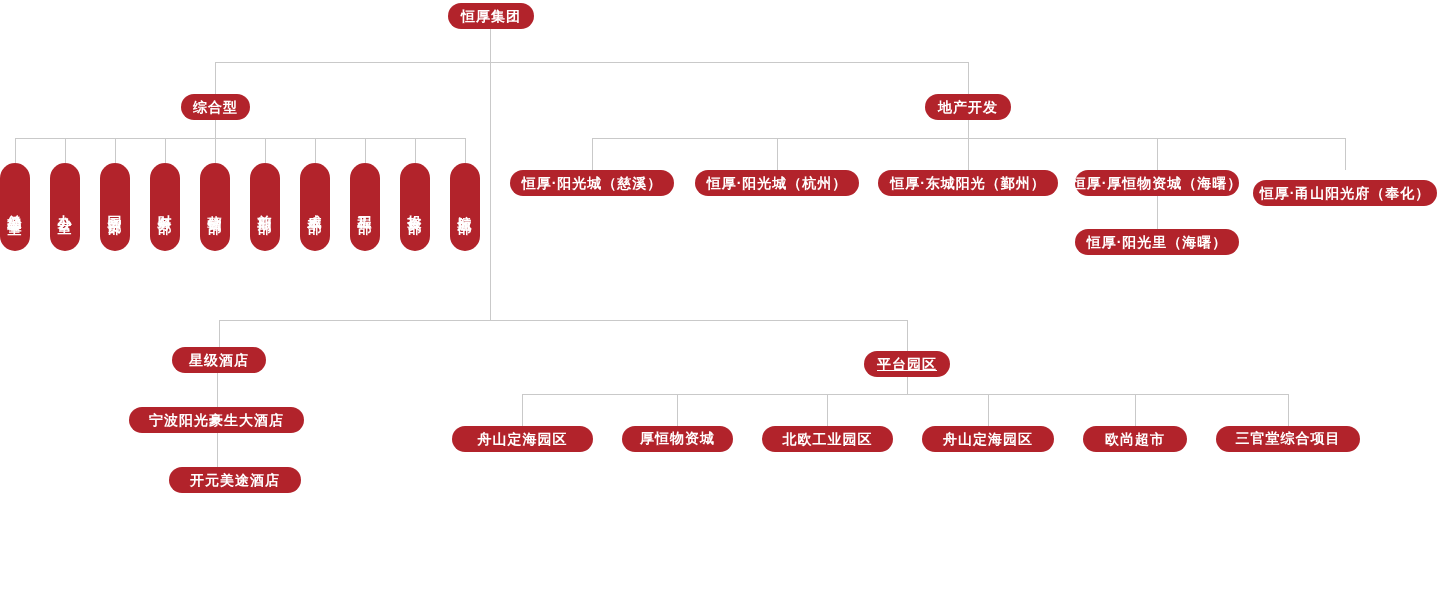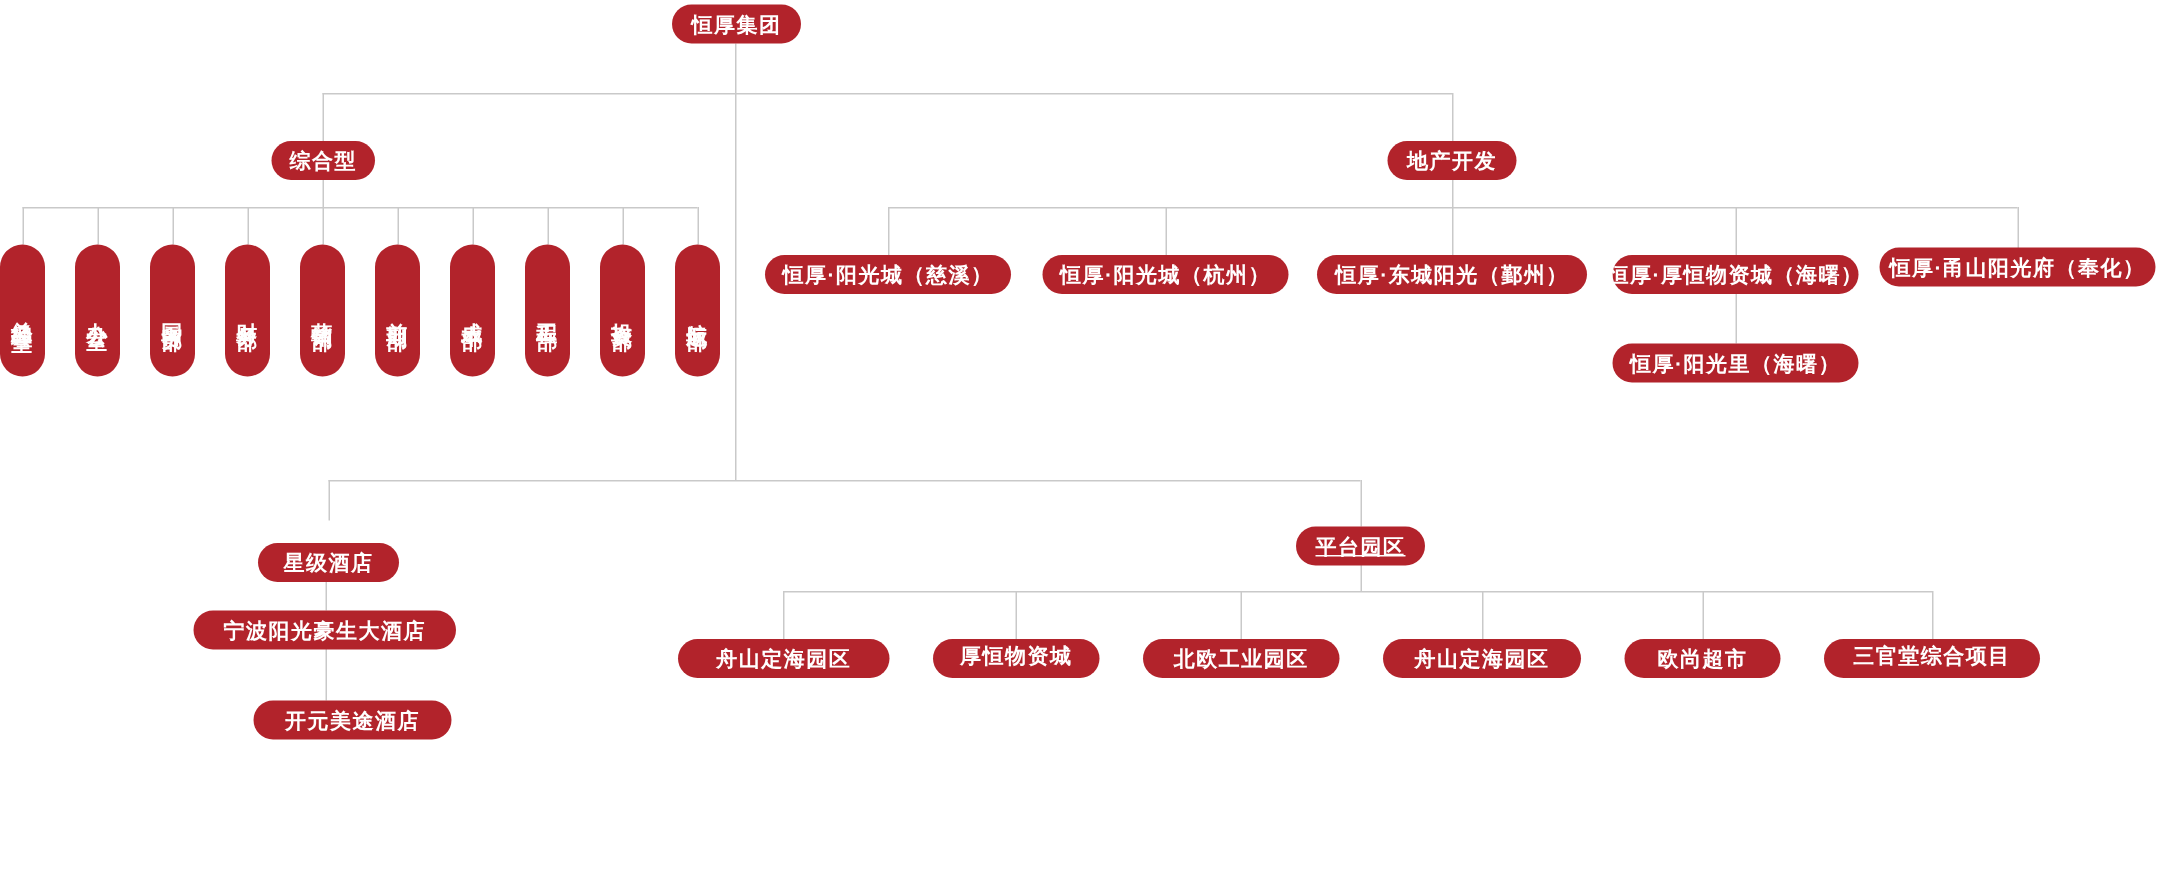--- a/index.html
+++ b/index.html
@@ -90,39 +90,39 @@
   <div class="vline" style="left:677px;top:394px;height:32px;"></div>
   <div class="vline" style="left:827px;top:394px;height:32px;"></div>
   <div class="vline" style="left:988px;top:394px;height:32px;"></div>
   <div class="vline" style="left:1135px;top:394px;height:32px;"></div>
   <div class="vline" style="left:1288px;top:394px;height:32px;"></div>
 
   <div class="node" style="left:448px;top:3px;width:86px;height:26px;">恒厚集团</div>
 
   <div class="node" style="left:181px;top:94px;width:69px;height:26px;">综合型</div>
   <div class="node" style="left:925px;top:94px;width:86px;height:26px;">地产开发</div>
-  <div class="node" style="left:172px;top:362px;width:94px;height:26px;">星级酒店</div>
+  <div class="node" style="left:172px;top:347px;width:94px;height:26px;">星级酒店</div>
   <div class="node" style="left:864px;top:351px;width:86px;height:26px;text-decoration:underline;">平台园区</div>
 
   <div class="node pill" style="left:0px;top:163px;width:30px;height:88px;">总经理室</div>
   <div class="node pill" style="left:50px;top:163px;width:30px;height:88px;">办公室</div>
   <div class="node pill" style="left:100px;top:163px;width:30px;height:88px;">国贸部</div>
   <div class="node pill" style="left:150px;top:163px;width:30px;height:88px;">财务部</div>
   <div class="node pill" style="left:200px;top:163px;width:30px;height:88px;">营销部</div>
   <div class="node pill" style="left:250px;top:163px;width:30px;height:88px;">前期部</div>
   <div class="node pill" style="left:300px;top:163px;width:30px;height:88px;">成本部</div>
   <div class="node pill" style="left:350px;top:163px;width:30px;height:88px;">工程部</div>
   <div class="node pill" style="left:400px;top:163px;width:30px;height:88px;">投资部</div>
   <div class="node pill" style="left:450px;top:163px;width:30px;height:88px;">航运部</div>
 
   <div class="node" style="left:510px;top:170px;width:164px;height:26px;">恒厚·阳光城（慈溪）</div>
   <div class="node" style="left:695px;top:170px;width:164px;height:26px;">恒厚·阳光城（杭州）</div>
   <div class="node" style="left:878px;top:170px;width:180px;height:26px;">恒厚·东城阳光（鄞州）</div>
   <div class="node" style="left:1075px;top:170px;width:164px;height:26px;">恒厚·厚恒物资城（海曙）</div>
-  <div class="node" style="left:1253px;top:165px;width:184px;height:26px;text-align:right;">恒厚·甬山阳光府（奉化）</div>
+  <div class="node" style="left:1253px;top:180px;width:184px;height:26px;text-align:right;">恒厚·甬山阳光府（奉化）</div>
   <div class="node" style="left:1075px;top:229px;width:164px;height:26px;">恒厚·阳光里（海曙）</div>
 
   <div class="node" style="left:129px;top:407px;width:175px;height:26px;">宁波阳光豪生大酒店</div>
   <div class="node" style="left:169px;top:467px;width:132px;height:26px;">开元美途酒店</div>
 
   <div class="node" style="left:452px;top:426px;width:141px;height:26px;">舟山定海园区</div>
   <div class="node" style="left:622px;top:426px;width:111px;height:26px;font-family:Liberation Mono, monospace;">厚恒物资城</div>
   <div class="node" style="left:762px;top:426px;width:131px;height:26px;">北欧工业园区</div>
   <div class="node" style="left:922px;top:426px;width:132px;height:26px;">舟山定海园区</div>
   <div class="node" style="left:1083px;top:426px;width:104px;height:26px;">欧尚超市</div>

